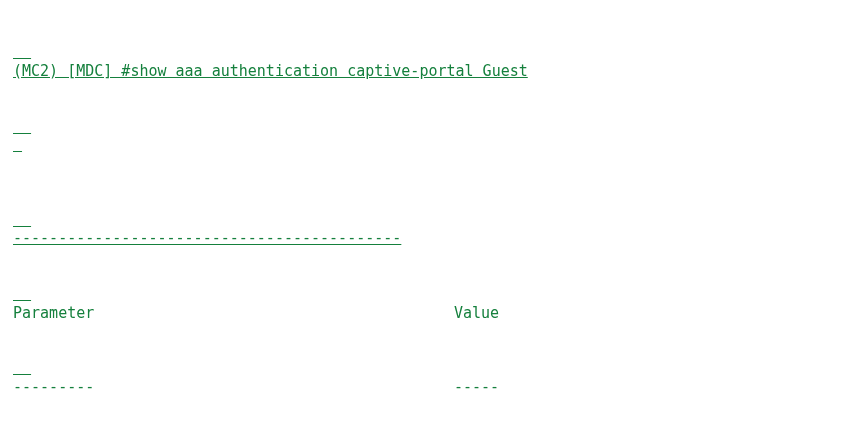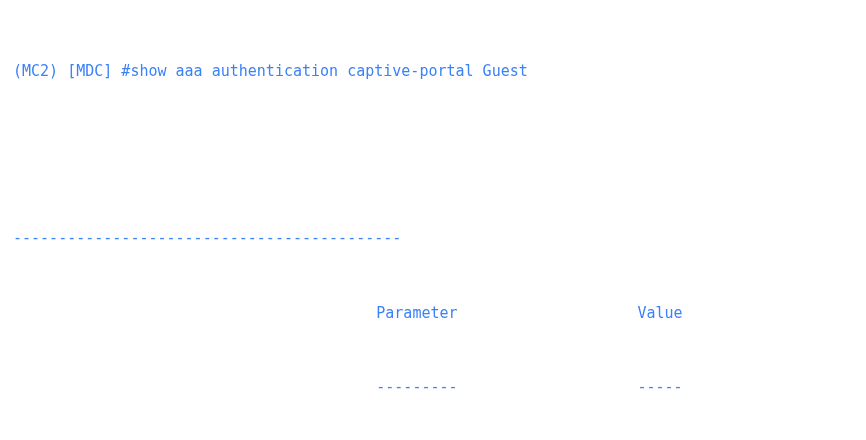--- a/index.html
+++ b/index.html
@@ -34,21 +34,20 @@
     white-space: pre;
   }
   .line.blank {
     height: 18.6px;
   }
   .row {
     display: block;
     height: 18.6px;
     white-space: pre;
     position: relative;
-    text-align: center;
   }
   .cell-param {
     display: inline-block;
     width: 441px;
     white-space: pre;
     vertical-align: top;
   }
   .cell-value {
     display: inline-block;
     white-space: pre;
@@ -56,21 +55,21 @@
   }
   .rule {
     display: block;
     height: 18.6px;
     white-space: pre;
   }
 </style>
 </head>
 <body style="background: rgb(255, 255, 255);">
 
-<div id="terminal" style="background: rgb(255, 255, 255); color: #3b82f6;">
+<div id="terminal" style="background: rgb(255, 255, 255); color: #15803d; text-decoration: underline;">
 
   <span class="line">(MC2) [MDC] #show aaa authentication captive-portal Guest</span>
 
   <span class="line blank"> </span>
 
 
   <span class="rule">-------------------------------------------</span>
 
   <span class="row"><span class="cell-param">Parameter</span><span class="cell-value">Value</span></span>
 

